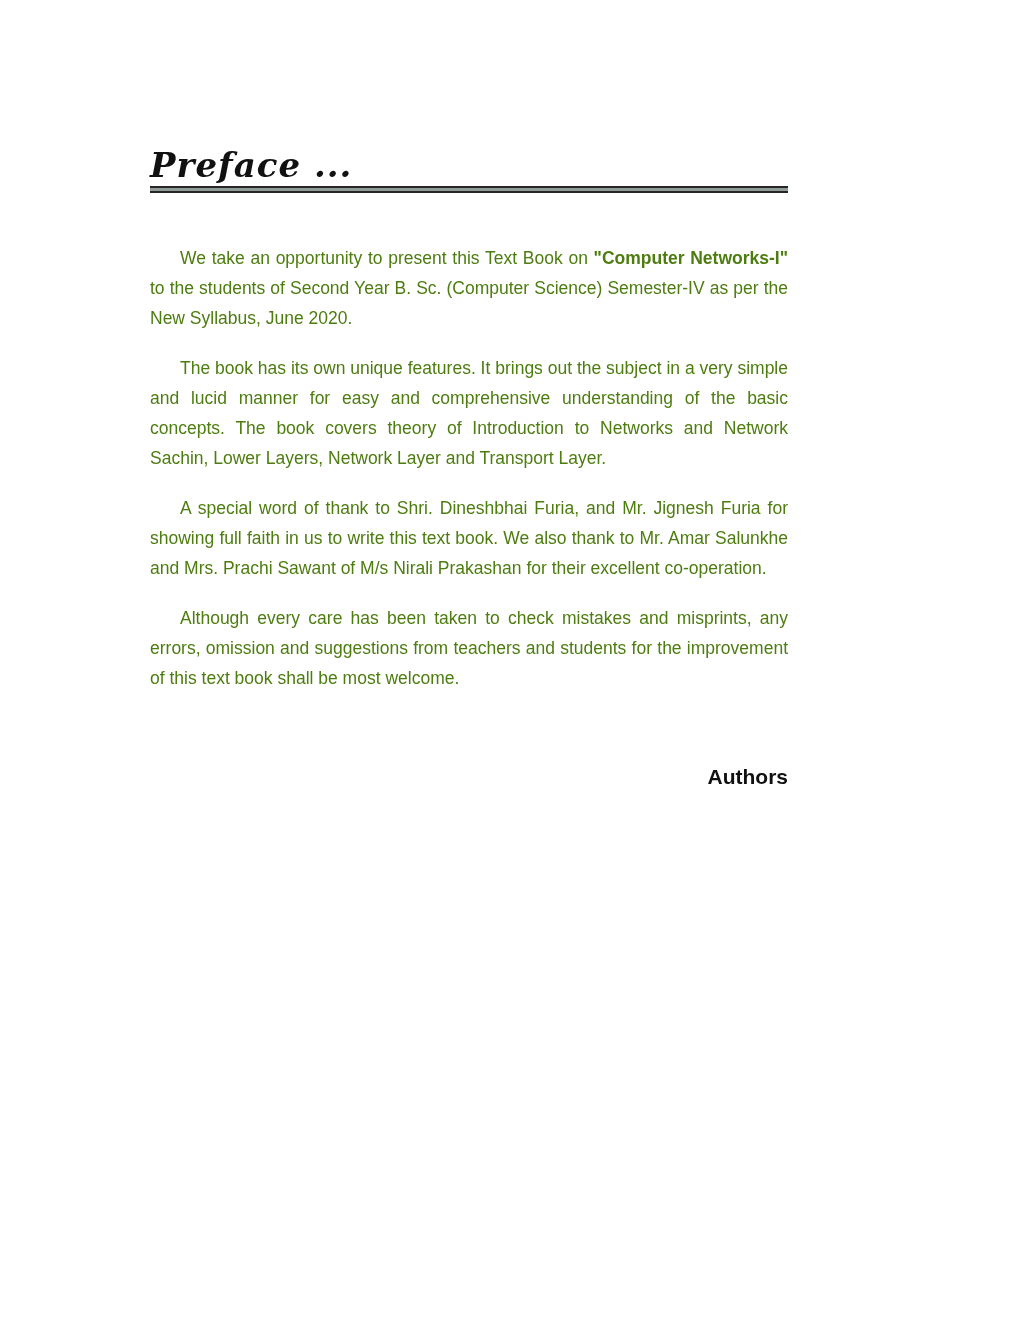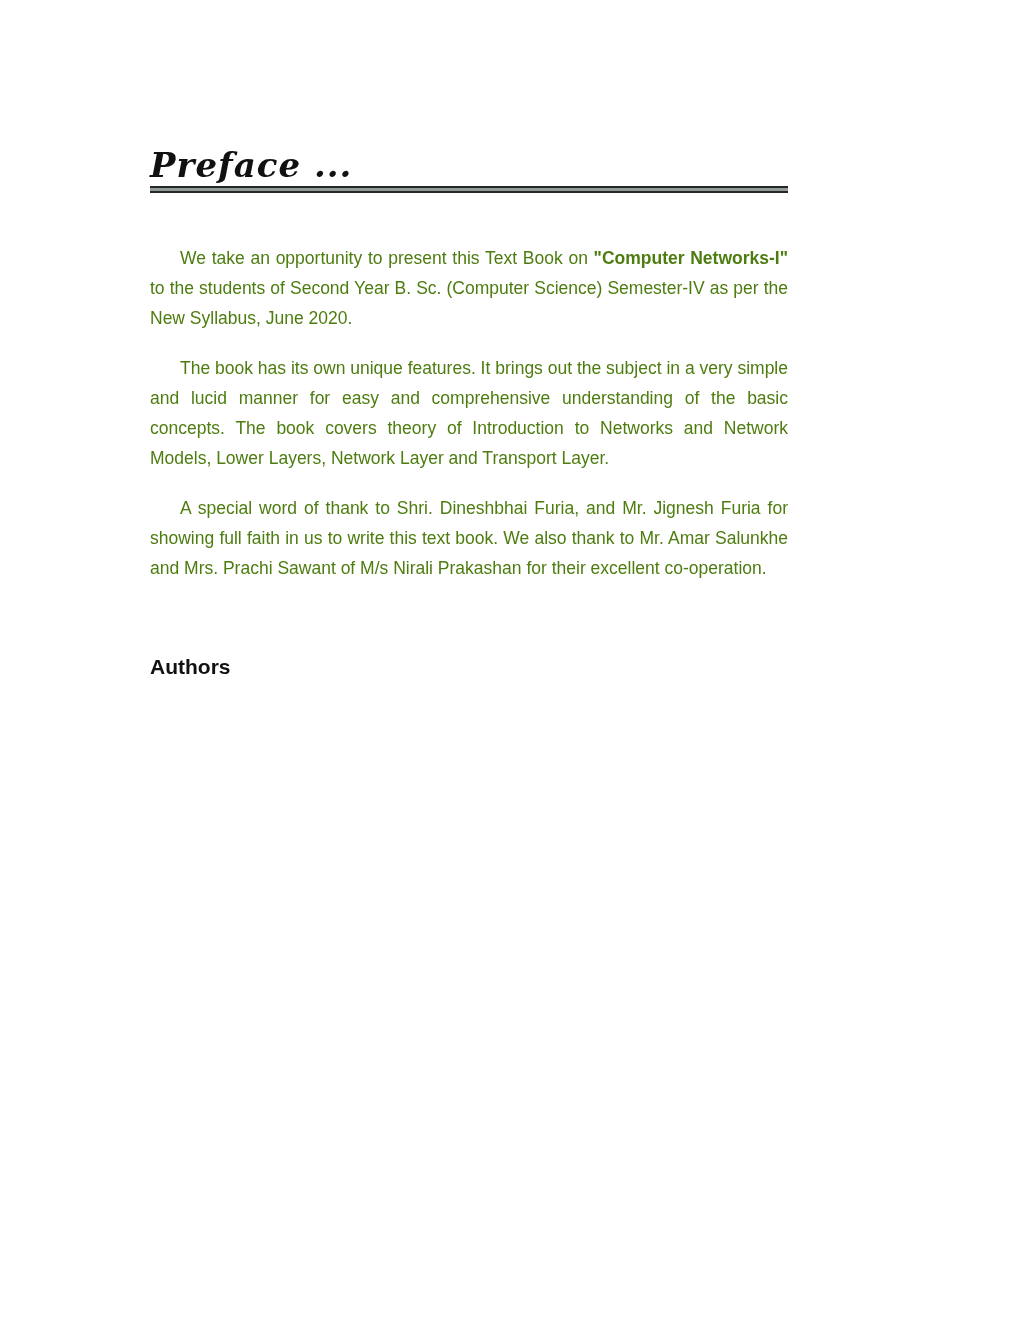--- a/index.html
+++ b/index.html
@@ -43,41 +43,43 @@
     font-size: 17.5px;
     line-height: 30px;
     text-align: justify;
     text-indent: 30px;
     margin: 0 0 20px 0;
     color: #4d7c0f;
   }
   .para strong { font-weight: 700; }
   .signature {
     margin-top: 72px;
+    text-align: right;
     font-size: 21px;
     font-weight: 700;
     color: #111111;
   }
 </style>
 </head>
 <body>
 
 <div class="page">
 
   <h1 class="heading">Preface ...</h1>
 
   <div class="rule"></div>
 
   <div class="body-text">
 
     <p class="para"><span>We take an opportunity to present this Text Book on </span><strong>"Computer Networks-I"</strong><span> to the students of Second Year B. Sc. (Computer Science) Semester-IV as per the New Syllabus, June 2020.</span></p>
 
-    <p class="para"><span>The book has its own unique features. It brings out the subject in a very simple and lucid manner for easy and comprehensive understanding of the basic concepts. The book covers theory of Introduction to Networks and Network Models, Lower Layers, Network Layer and Transport Layer.</span></p>
+    <p class="para"><span>The book has its own unique features. It brings out the subject in a very simple and lucid manner for easy and comprehensive understanding of the basic concepts. The book covers theory of Introduction to Networks and Network Sachin, Lower Layers, Network Layer and Transport Layer.</span></p>
 
     <p class="para"><span>A special word of thank to Shri. Dineshbhai Furia, and Mr. Jignesh Furia for showing full faith in us to write this text book. We also thank to Mr. Amar Salunkhe and Mrs. Prachi Sawant of M/s Nirali Prakashan for their excellent co-operation.</span></p>
 
 
+    <p class="para"><span>Although every care has been taken to check mistakes and misprints, any errors, omission and suggestions from teachers and students for the improvement of this text book shall be most welcome.</span></p>
 
   </div>
 
   <div class="signature">Authors</div>
 
 </div>
 
 </body></html>

